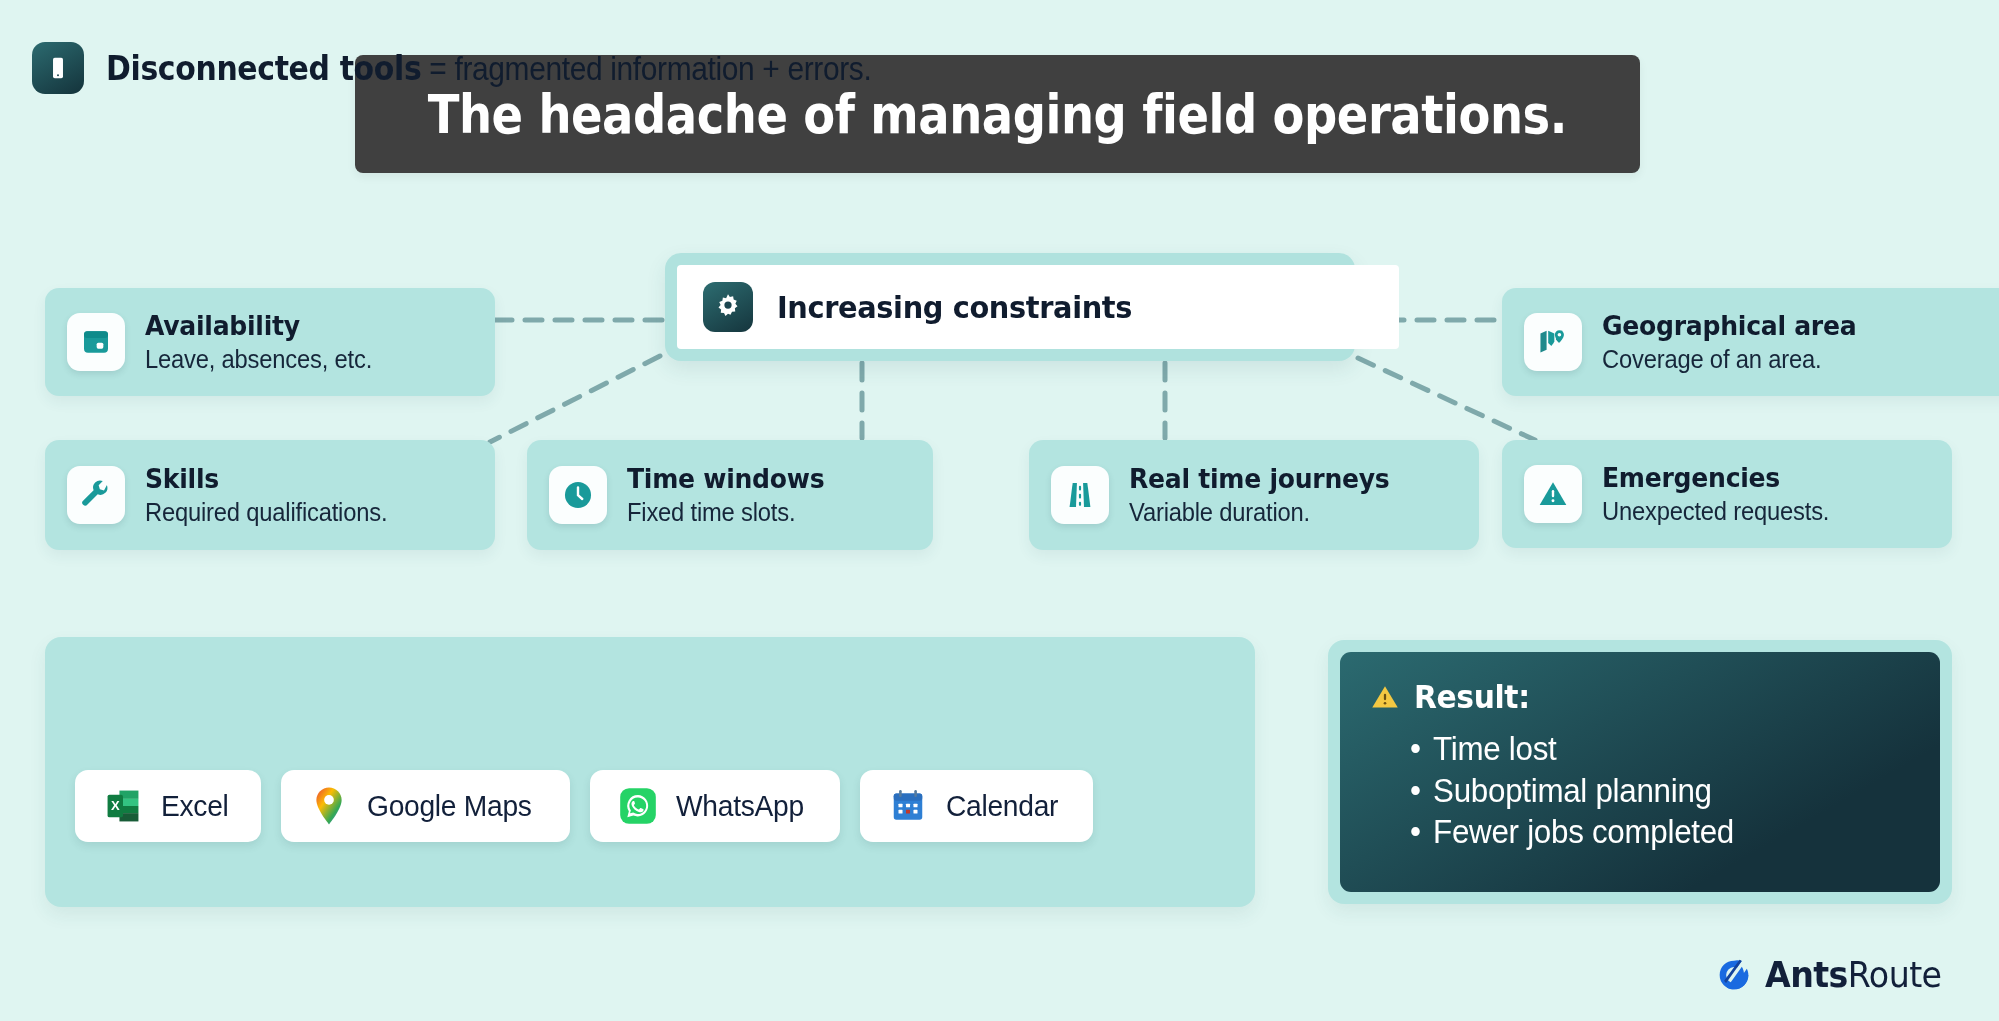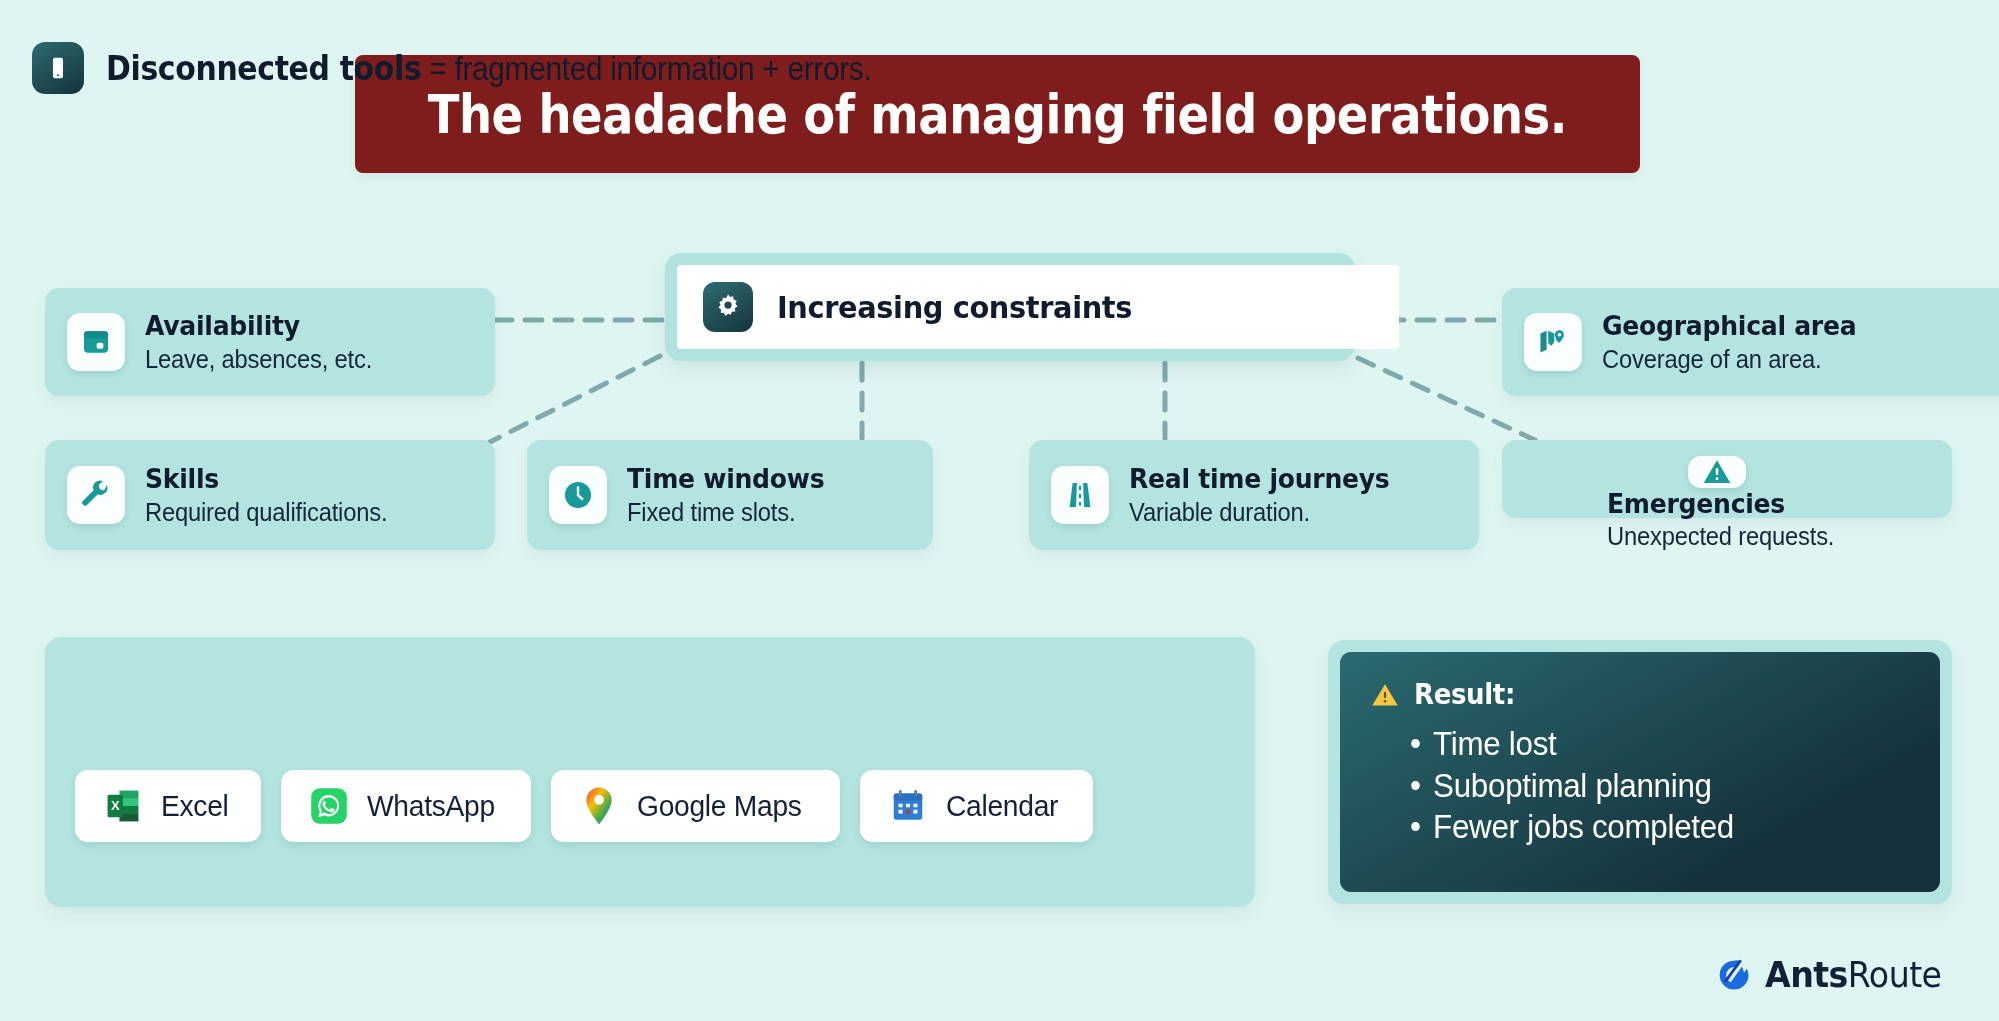--- a/index.html
+++ b/index.html
@@ -18,21 +18,21 @@
     -webkit-font-smoothing: antialiased;
   }
 
   
   .title-banner {
     position: absolute;
     left: 355px;
     top: 55px;
     width: 1285px;
     height: 118px;
-    background: #7f1d1d;
+    background: #404040;
     border-radius: 8px;
     display: flex;
     align-items: center;
     justify-content: center;
     box-shadow: 0 4px 10px rgba(0,0,0,0.06);
   }
   .title-text {
     color: #ffffff;
     font-family: "DejaVu Sans", sans-serif;
     font-weight: 700;
@@ -93,21 +93,21 @@
     white-space: nowrap;
     margin-top: 3px;
   }
 
   
   #card-availability { left: 45px;   top: 288px; width: 450px; height: 108px; }
   #card-skills       { left: 45px;   top: 440px; width: 450px; height: 110px; }
   #card-timewindows  { left: 527px;  top: 440px; width: 406px; height: 110px; }
   #card-journeys     { left: 1029px; top: 440px; width: 450px; height: 110px; }
   #card-geo          { left: 1502px; top: 288px; width: 542px; height: 108px; }
-  #card-emergencies  { left: 1502px; top: 440px; width: 450px; height: 78px; flex-direction: column; }
+  #card-emergencies  { left: 1502px; top: 440px; width: 450px; height: 108px; }
 
   
   .hub-outer {
     position: absolute;
     left: 665px;
     top: 253px;
     width: 690px;
     height: 108px;
     background: #b0e2de;
     border-radius: 16px;
@@ -226,21 +226,21 @@
     width: 600px; height: 240px;
     background: linear-gradient(150deg, #2b6a70 0%, #15323c 75%);
     border-radius: 11px;
     padding: 26px 30px;
   }
   .result-head {
     display: flex;
     align-items: center;
     font-family: "DejaVu Sans", sans-serif;
     font-weight: 700;
-    font-size: 28px;
+    font-size: 32px;
     color: #ffffff;
     letter-spacing: -0.4px;
   }
   .result-head .rh-label { transform: scaleX(0.93); transform-origin: left center; }
   .warn-tri { margin-right: 14px; display: flex; align-items: center; }
   .result-list {
     margin-top: 12px;
     padding-left: 40px;
     list-style: none;
   }
@@ -421,49 +421,49 @@
       <svg width="38" height="38" viewBox="0 0 32 32" xmlns="http://www.w3.org/2000/svg">
         <rect x="13" y="3" width="16" height="7" fill="#21a366"></rect>
         <rect x="13" y="10" width="16" height="6" fill="#33c481"></rect>
         <rect x="13" y="16" width="16" height="6" fill="#107c41"></rect>
         <rect x="13" y="22" width="16" height="7" fill="#185c37"></rect>
         <rect x="3" y="6.5" width="13" height="19" rx="1.6" fill="#107c41"></rect>
         <text x="9.5" y="19.3" font-family="Liberation Sans, sans-serif" font-size="11" font-weight="bold" fill="#ffffff" text-anchor="middle">X</text>
       </svg>
     </div>
     <div class="chip-label">Excel</div>
-  </div>
-
-  <div class="chip">
-    <div class="chip-icon">
-      <svg width="38" height="38" viewBox="0 0 32 32" xmlns="http://www.w3.org/2000/svg">
-        <rect x="1" y="1" width="30" height="30" rx="7.5" fill="#25d366"></rect>
-        <path d="M16 6.8a9 9 0 0 0-7.7 13.7L7 25.4l5.1-1.3A9 9 0 1 0 16 6.8zm0 2.1a6.9 6.9 0 1 1-3.6 12.8l-.4-.2-2.7.7.7-2.6-.3-.4A6.9 6.9 0 0 1 16 8.9z" fill="#ffffff"></path>
-        <path d="M13.2 12.3c-.2-.5-.4-.5-.6-.5h-.5c-.2 0-.5.1-.7.4-.3.3-.9.9-.9 2.1s.9 2.4 1 2.6c.1.2 1.7 2.8 4.3 3.8 2.1.8 2.5.7 3 .6.5-.1 1.5-.6 1.7-1.2.2-.6.2-1.1.2-1.2-.1-.1-.2-.2-.5-.3l-1.8-.9c-.2-.1-.4-.1-.6.1l-.8 1c-.1.2-.3.2-.5.1-.3-.1-1.2-.4-2.3-1.4-.8-.8-1.4-1.7-1.6-2-.1-.3 0-.4.1-.5l.4-.5c.1-.2.2-.3.3-.5.1-.2 0-.4 0-.5l-.7-1.8z" fill="#ffffff"></path>
-      </svg>
-    </div>
-    <div class="chip-label">WhatsApp</div>
   </div>
 
   <div class="chip">
     <div class="chip-icon">
       <svg width="36" height="40" viewBox="0 0 28 38" xmlns="http://www.w3.org/2000/svg">
         <defs>
           <linearGradient id="gmRing" x1="0" y1="0" x2="1" y2="1">
             <stop offset="0%" stop-color="#ea4335"></stop>
             <stop offset="35%" stop-color="#fbbc04"></stop>
             <stop offset="70%" stop-color="#34a853"></stop>
             <stop offset="100%" stop-color="#4285f4"></stop>
           </linearGradient>
         </defs>
         <path d="M14 1.5c6.6 0 12 5.3 12 11.9 0 8.8-12 23.1-12 23.1S2 22.2 2 13.4C2 6.8 7.4 1.5 14 1.5z" fill="url(#gmRing)"></path>
         <circle cx="14" cy="13.2" r="4.6" fill="#ffffff"></circle>
       </svg>
     </div>
     <div class="chip-label">Google Maps</div>
+  </div>
+
+  <div class="chip">
+    <div class="chip-icon">
+      <svg width="38" height="38" viewBox="0 0 32 32" xmlns="http://www.w3.org/2000/svg">
+        <rect x="1" y="1" width="30" height="30" rx="7.5" fill="#25d366"></rect>
+        <path d="M16 6.8a9 9 0 0 0-7.7 13.7L7 25.4l5.1-1.3A9 9 0 1 0 16 6.8zm0 2.1a6.9 6.9 0 1 1-3.6 12.8l-.4-.2-2.7.7.7-2.6-.3-.4A6.9 6.9 0 0 1 16 8.9z" fill="#ffffff"></path>
+        <path d="M13.2 12.3c-.2-.5-.4-.5-.6-.5h-.5c-.2 0-.5.1-.7.4-.3.3-.9.9-.9 2.1s.9 2.4 1 2.6c.1.2 1.7 2.8 4.3 3.8 2.1.8 2.5.7 3 .6.5-.1 1.5-.6 1.7-1.2.2-.6.2-1.1.2-1.2-.1-.1-.2-.2-.5-.3l-1.8-.9c-.2-.1-.4-.1-.6.1l-.8 1c-.1.2-.3.2-.5.1-.3-.1-1.2-.4-2.3-1.4-.8-.8-1.4-1.7-1.6-2-.1-.3 0-.4.1-.5l.4-.5c.1-.2.2-.3.3-.5.1-.2 0-.4 0-.5l-.7-1.8z" fill="#ffffff"></path>
+      </svg>
+    </div>
+    <div class="chip-label">WhatsApp</div>
   </div>
 
   <div class="chip">
     <div class="chip-icon">
       <svg width="38" height="38" viewBox="0 0 32 32" xmlns="http://www.w3.org/2000/svg">
         <rect x="4" y="5.5" width="24" height="22" rx="2.2" fill="#2e7fd4"></rect>
         <rect x="4" y="5.5" width="24" height="6" rx="2.2" fill="#2b6fbe"></rect>
         <rect x="8.5" y="2.5" width="2.2" height="6" rx="1.1" fill="#567b9e"></rect>
         <rect x="21.3" y="2.5" width="2.2" height="6" rx="1.1" fill="#567b9e"></rect>
         <g fill="#ffffff">

